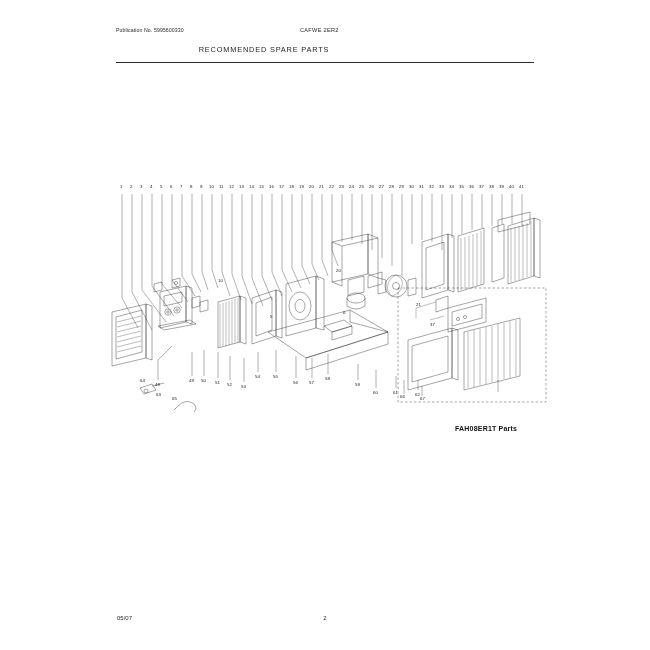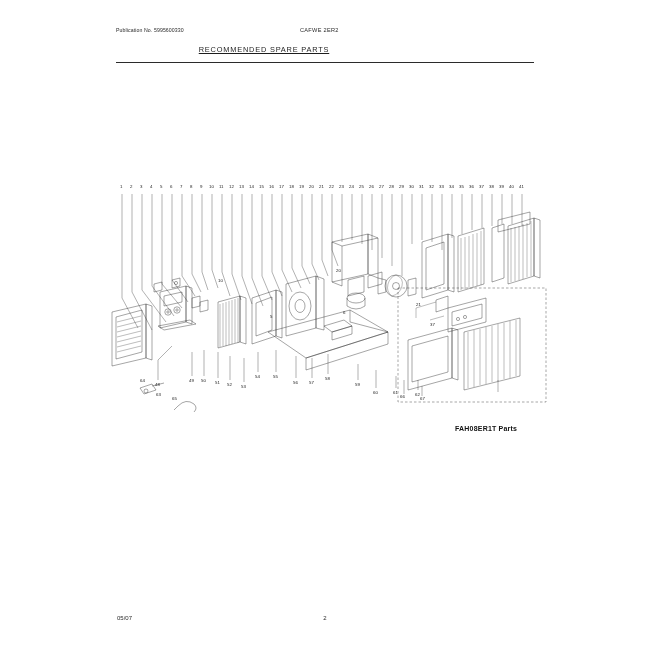--- a/index.html
+++ b/index.html
@@ -50,21 +50,20 @@
   }
   .hdr-title {
     position: absolute;
     left: 0;
     top: 45px;
     width: 528px;
     text-align: center;
     font-size: 7.4px;
     letter-spacing: 0.8px;
     color: #1d1d1d;
-    text-decoration: underline;
   }
   .hdr-rule {
     position: absolute;
     left: 116px;
     top: 62px;
     width: 418px;
     height: 1px;
     background: #2b2b2b;
   }
   

